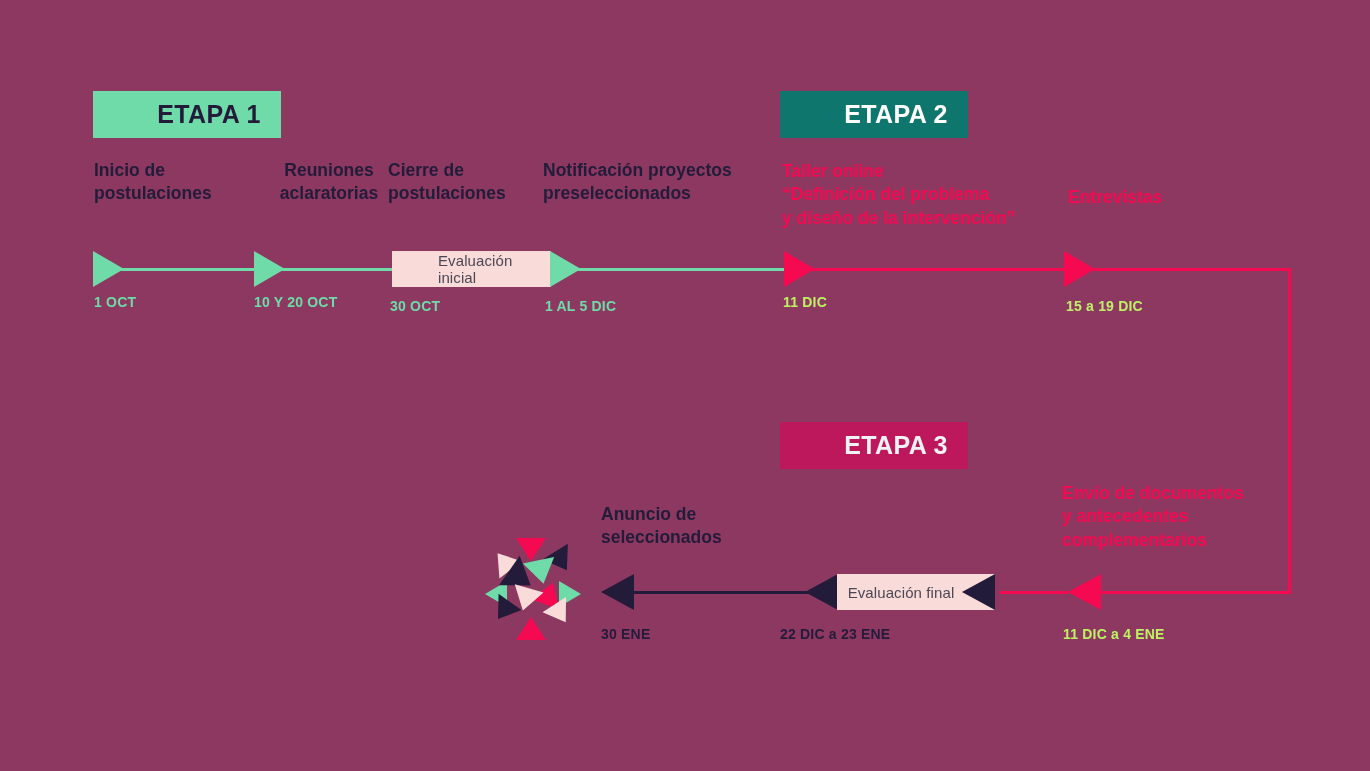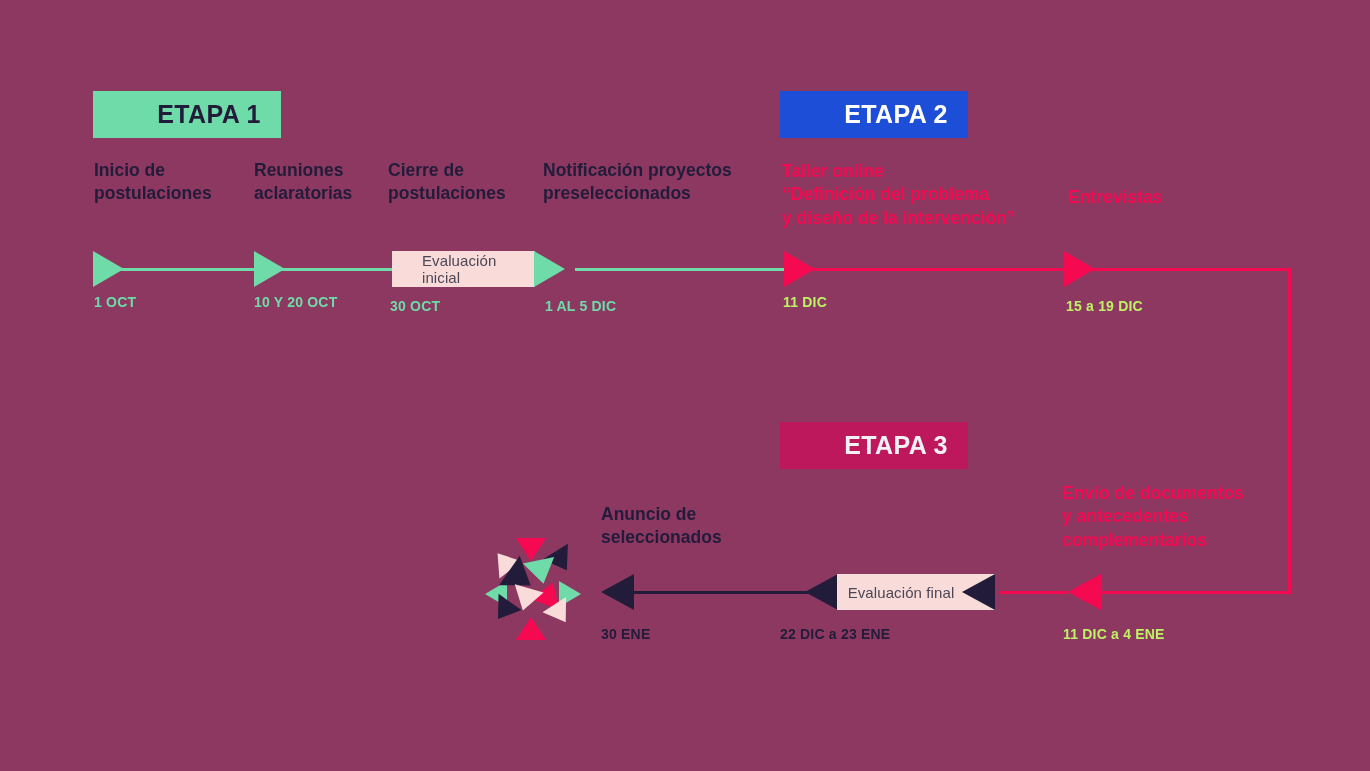--- a/index.html
+++ b/index.html
@@ -26,21 +26,21 @@
     align-items: center;
     justify-content: center;
     font-weight: bold;
     font-size: 25px;
     letter-spacing: 0.4px;
     width: 144px;
     height: 47px;
     padding-left: 44px;
   }
   .badge-1 { background: #6edba8; color: #221c3a; }
-  .badge-2 { background: #1d4ed8; color: #ffffff; }
+  .badge-2 { background: #0f766e; color: #ffffff; }
   .badge-3 { background: #be185d; color: #f2f2f5; }
 
   
   .title {
     font-size: 17.5px;
     font-weight: bold;
     line-height: 1.33;
     white-space: pre-line;
   }
   .title-dark { color: #221c3a; }
@@ -116,21 +116,21 @@
     <span>ETAPA 2</span>
   </div>
 
   <div class="abs badge badge-3" style="left:780px; top:422px;">
     <span>ETAPA 3</span>
   </div>
 
   <div class="abs title title-dark" style="left:94px; top:159px; width:150px;">Inicio de
 postulaciones</div>
 
-  <div class="abs title title-dark" style="left:254px; top:159px; width:150px;">Reuniones
+  <div class="abs title title-dark" style="left:254px; top:159px; width:150px;text-align:center;">Reuniones
 aclaratorias</div>
 
   <div class="abs title title-dark" style="left:388px; top:159px; width:150px;">Cierre de
 postulaciones</div>
 
   <div class="abs title title-dark" style="left:543px; top:159px; width:230px;">Notificación proyectos
 preseleccionados</div>
 
   <div class="abs title title-pink" style="left:782px; top:160px; width:270px;">Taller online
 “Definición del problema
@@ -155,21 +155,21 @@
   <div class="abs tri tri-right-green" style="left:93px; top:251px;"></div>
 
   <div class="abs tri tri-right-green" style="left:254px; top:251px;"></div>
 
   <div class="abs tri tri-right-pink" style="left:784px; top:251px;"></div>
 
   <div class="abs tri tri-right-pink" style="left:1064px; top:251px;"></div>
 
   <div class="abs" style="left:392px; top:251px; display:flex; align-items:center;">
     <div class="notch notch-green-in"></div>
-    <div class="evalbox" style="width:113px; margin-left:-30px; padding-left:30px;">
+    <div class="evalbox" style="width:113px; margin-left:-30px; padding-left:46px;">
       <span>Evaluación inicial</span>
     </div>
     <div class="tri tri-right-green" style="margin-left:-1px;"></div>
   </div>
 
   <div class="abs date date-green" style="left:94px; top:294px;">1 OCT</div>
 
   <div class="abs date date-green" style="left:254px; top:294px;">10 Y 20 OCT</div>
 
   <div class="abs date date-green" style="left:390px; top:298px;">30 OCT</div>

